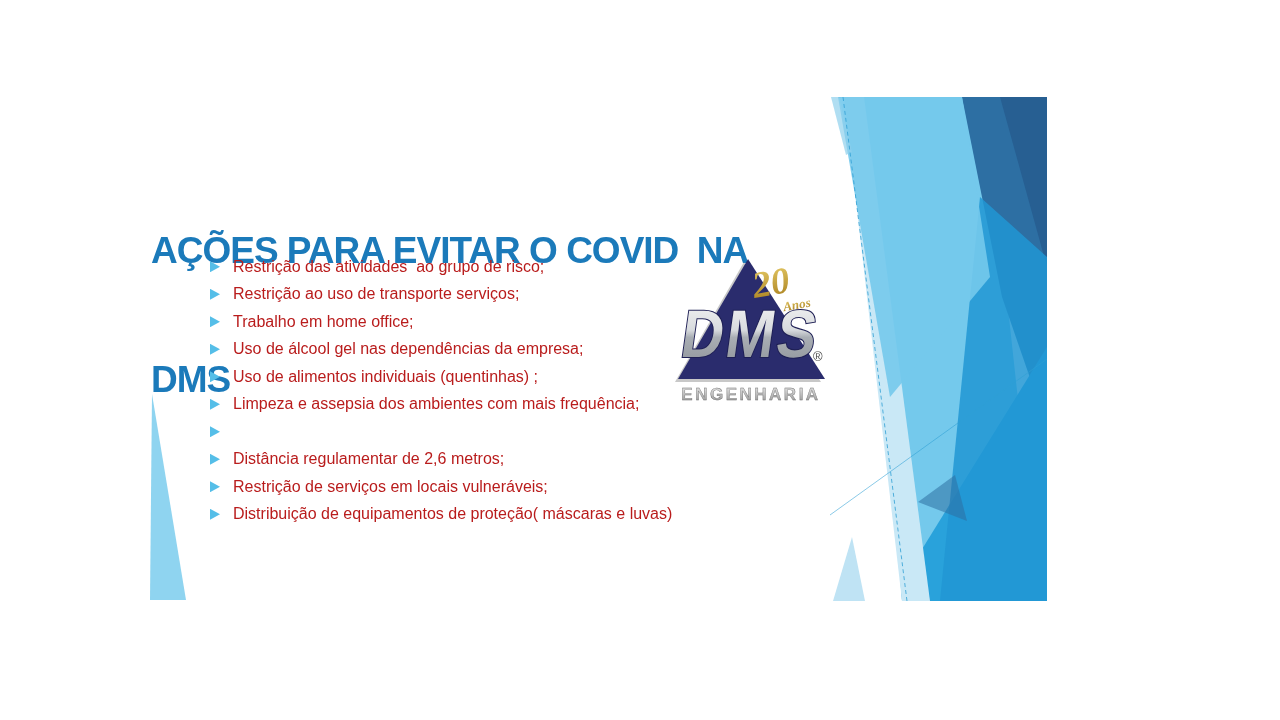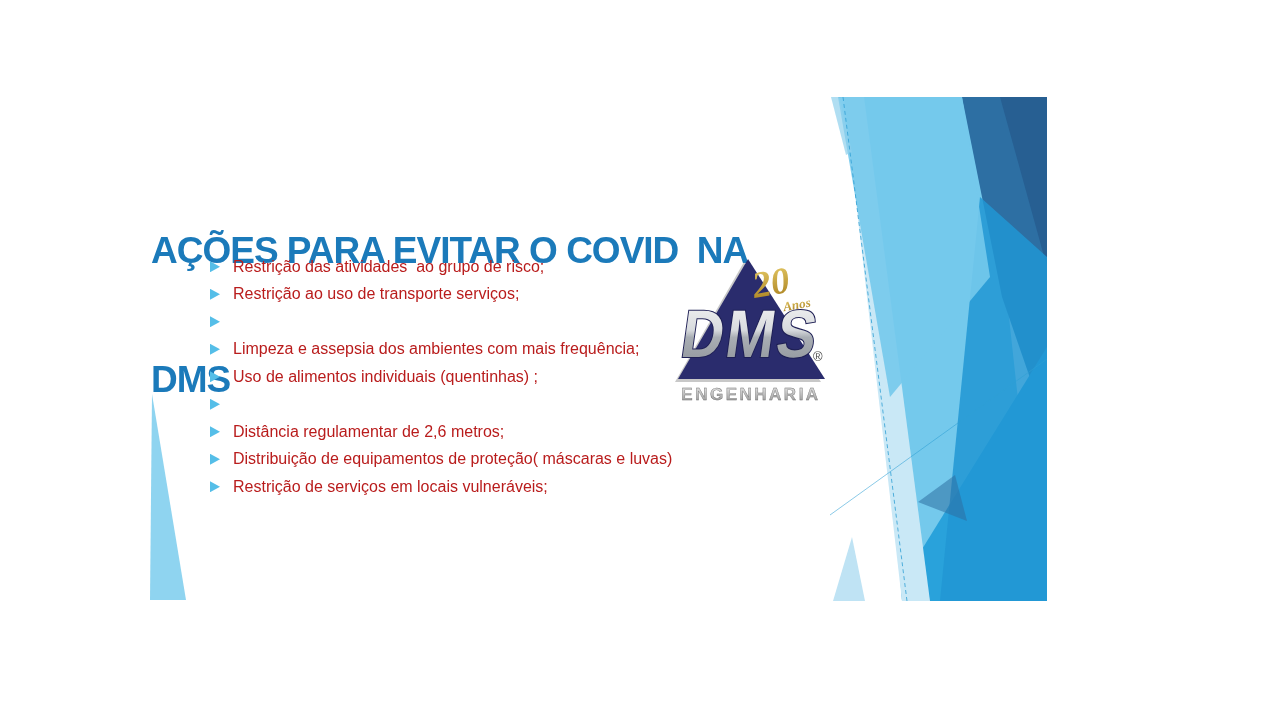--- a/index.html
+++ b/index.html
@@ -83,43 +83,48 @@
   <li class="bullet-row">
       <span class="bullet-marker"></span>
       <span class="bullet-text">Restrição das atividades  ao grupo de risco;</span>
     </li>
       <li class="bullet-row">
       <span class="bullet-marker"></span>
       <span class="bullet-text">Restrição ao uso de transporte serviços;</span>
     </li>
       <li class="bullet-row">
       <span class="bullet-marker"></span>
+      <span class="bullet-text">Trabalho em home office;</span>
+    </li>
+      <li class="bullet-row">
+      <span class="bullet-marker"></span>
+      <span class="bullet-text">Uso de álcool gel nas dependências da empresa;</span>
+    </li>
+      <li class="bullet-row">
+      <span class="bullet-marker"></span>
+      <span class="bullet-text">Uso de alimentos individuais (quentinhas) ;</span>
     </li>
       <li class="bullet-row">
       <span class="bullet-marker"></span>
       <span class="bullet-text">Limpeza e assepsia dos ambientes com mais frequência;</span>
-    </li>
-      <li class="bullet-row">
-      <span class="bullet-marker"></span>
-      <span class="bullet-text">Uso de alimentos individuais (quentinhas) ;</span>
     </li>
       <li class="bullet-row">
       <span class="bullet-marker"></span>
     </li>
       <li class="bullet-row">
       <span class="bullet-marker"></span>
       <span class="bullet-text">Distância regulamentar de 2,6 metros;</span>
     </li>
       <li class="bullet-row">
       <span class="bullet-marker"></span>
-      <span class="bullet-text">Distribuição de equipamentos de proteção( máscaras e luvas)</span>
+      <span class="bullet-text">Restrição de serviços em locais vulneráveis;</span>
     </li>
       <li class="bullet-row">
       <span class="bullet-marker"></span>
-      <span class="bullet-text">Restrição de serviços em locais vulneráveis;</span>
+      <span class="bullet-text">Distribuição de equipamentos de proteção( máscaras e luvas)</span>
     </li>
     </ul>
 
   <svg class="logo" width="158" height="152" viewBox="0 0 158 152">
     <defs>
       <linearGradient id="silverG" x1="0" y1="0" x2="0" y2="1">
         <stop offset="0" stop-color="#f6f6f6"></stop>
         <stop offset="0.45" stop-color="#d8dbde"></stop>
         <stop offset="0.55" stop-color="#a9aeb4"></stop>
         <stop offset="1" stop-color="#8d9298"></stop>

